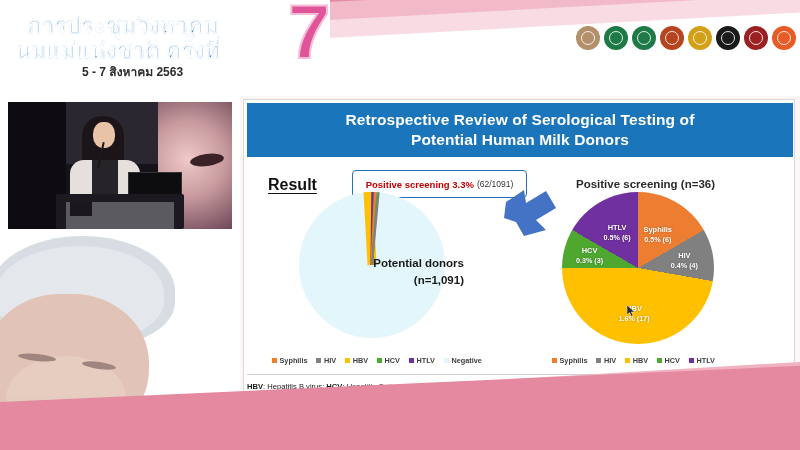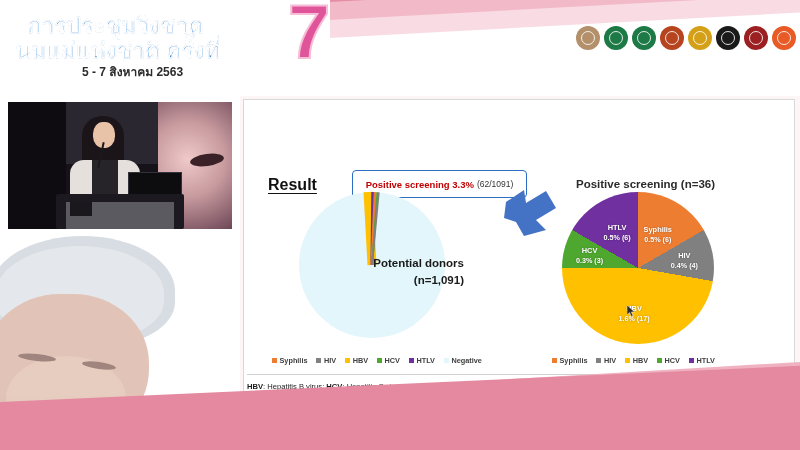--- a/index.html
+++ b/index.html
@@ -136,21 +136,21 @@
 <body>
 
 <div id="stage">
 
   <div id="header">
     <div class="band-dark"></div>
     <div class="band-mid"></div>
     <div class="band-light"></div>
     <div class="hdr-white-wedge"></div>
 
-    <div id="thai1" class="thai-line">การประชุมวิงชาต</div>
+    <div id="thai1" class="thai-line">การประชุมวิงหาคม</div>
     <div id="thai2" class="thai-line">นมแม่แห่งชาติ ครั้งที่</div>
     <div id="thai-date">5 - 7 สิงหาคม 2563</div>
     <div id="big7">7</div>
 
 
     <div id="logos">
         <div class="logo" style="background: rgb(179, 143, 106);">
           <div style="width: 14px; height: 14px; border-radius: 50%; border: 1.5px solid rgba(255, 255, 255, 0.85);"></div>
         </div>
         <div class="logo" style="background: rgb(29, 122, 70);">
@@ -199,20 +199,24 @@
       <div class="b-face"></div>
       <div class="b-cheek"></div>
       <div class="b-eye1"></div>
       <div class="b-eye2"></div>
       <div class="b-blanket"></div>
     </div>
   </div>
 
   <div id="slide">
 
+    <div id="slide-title">
+      <div>Retrospective Review of Serological Testing of</div>
+      <div>Potential Human Milk Donors</div>
+    </div>
 
     <div id="result-label">Result</div>
 
     <div id="callout">
       <span class="ct-main">Positive screening 3.3%</span>
       <span class="ct-sub">(62/1091)</span>
     </div>
 
     <svg id="arrow" viewBox="0 0 60 52">
       <path d="M4 14 L22 2 L24 15 L44 3 L54 20 L34 32 L44 42 L22 48 L14 34 L2 30 Z" fill="#4472c4"></path>

